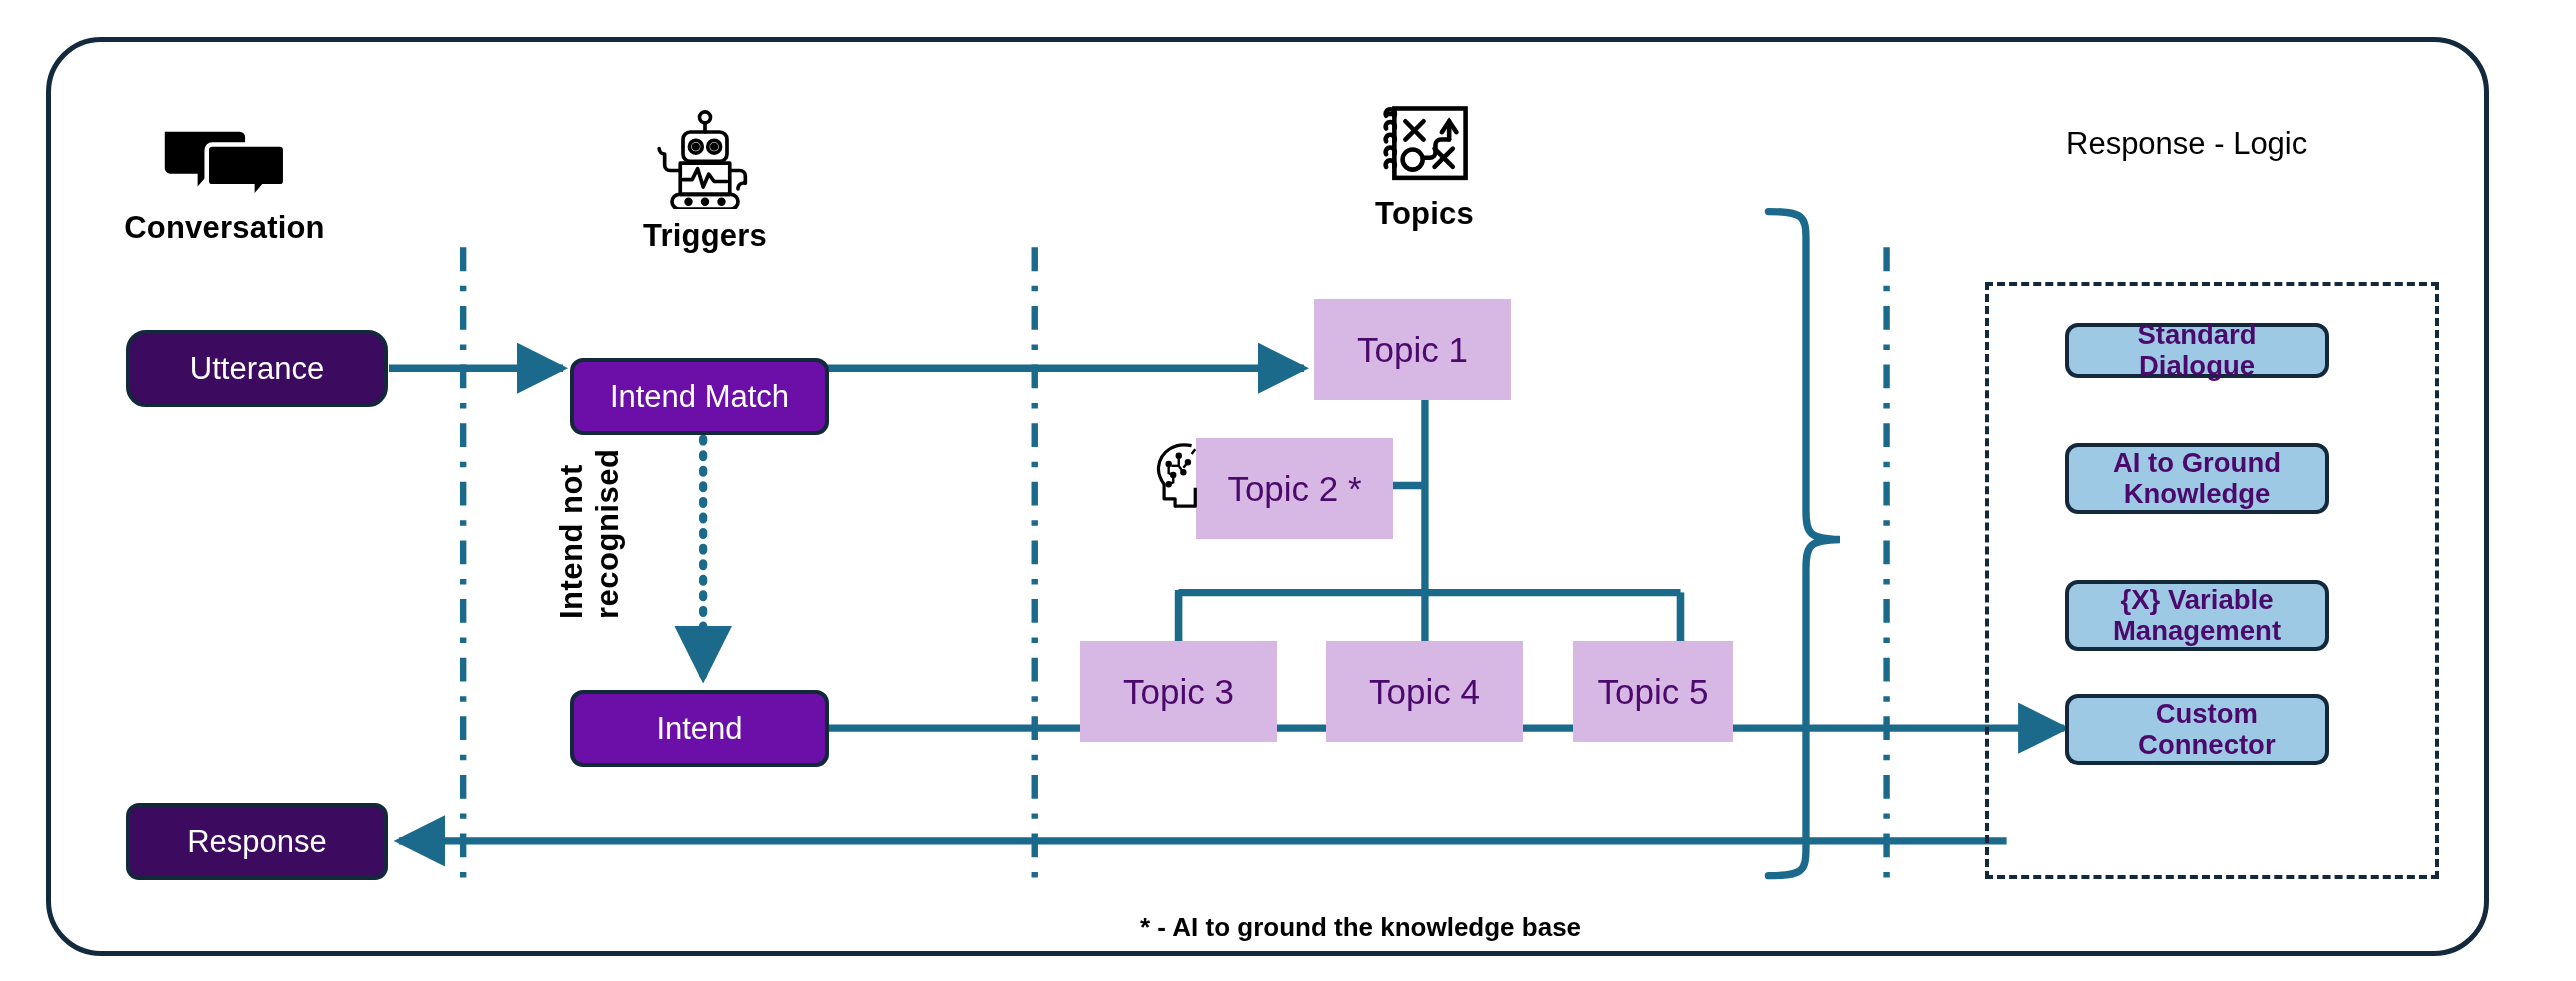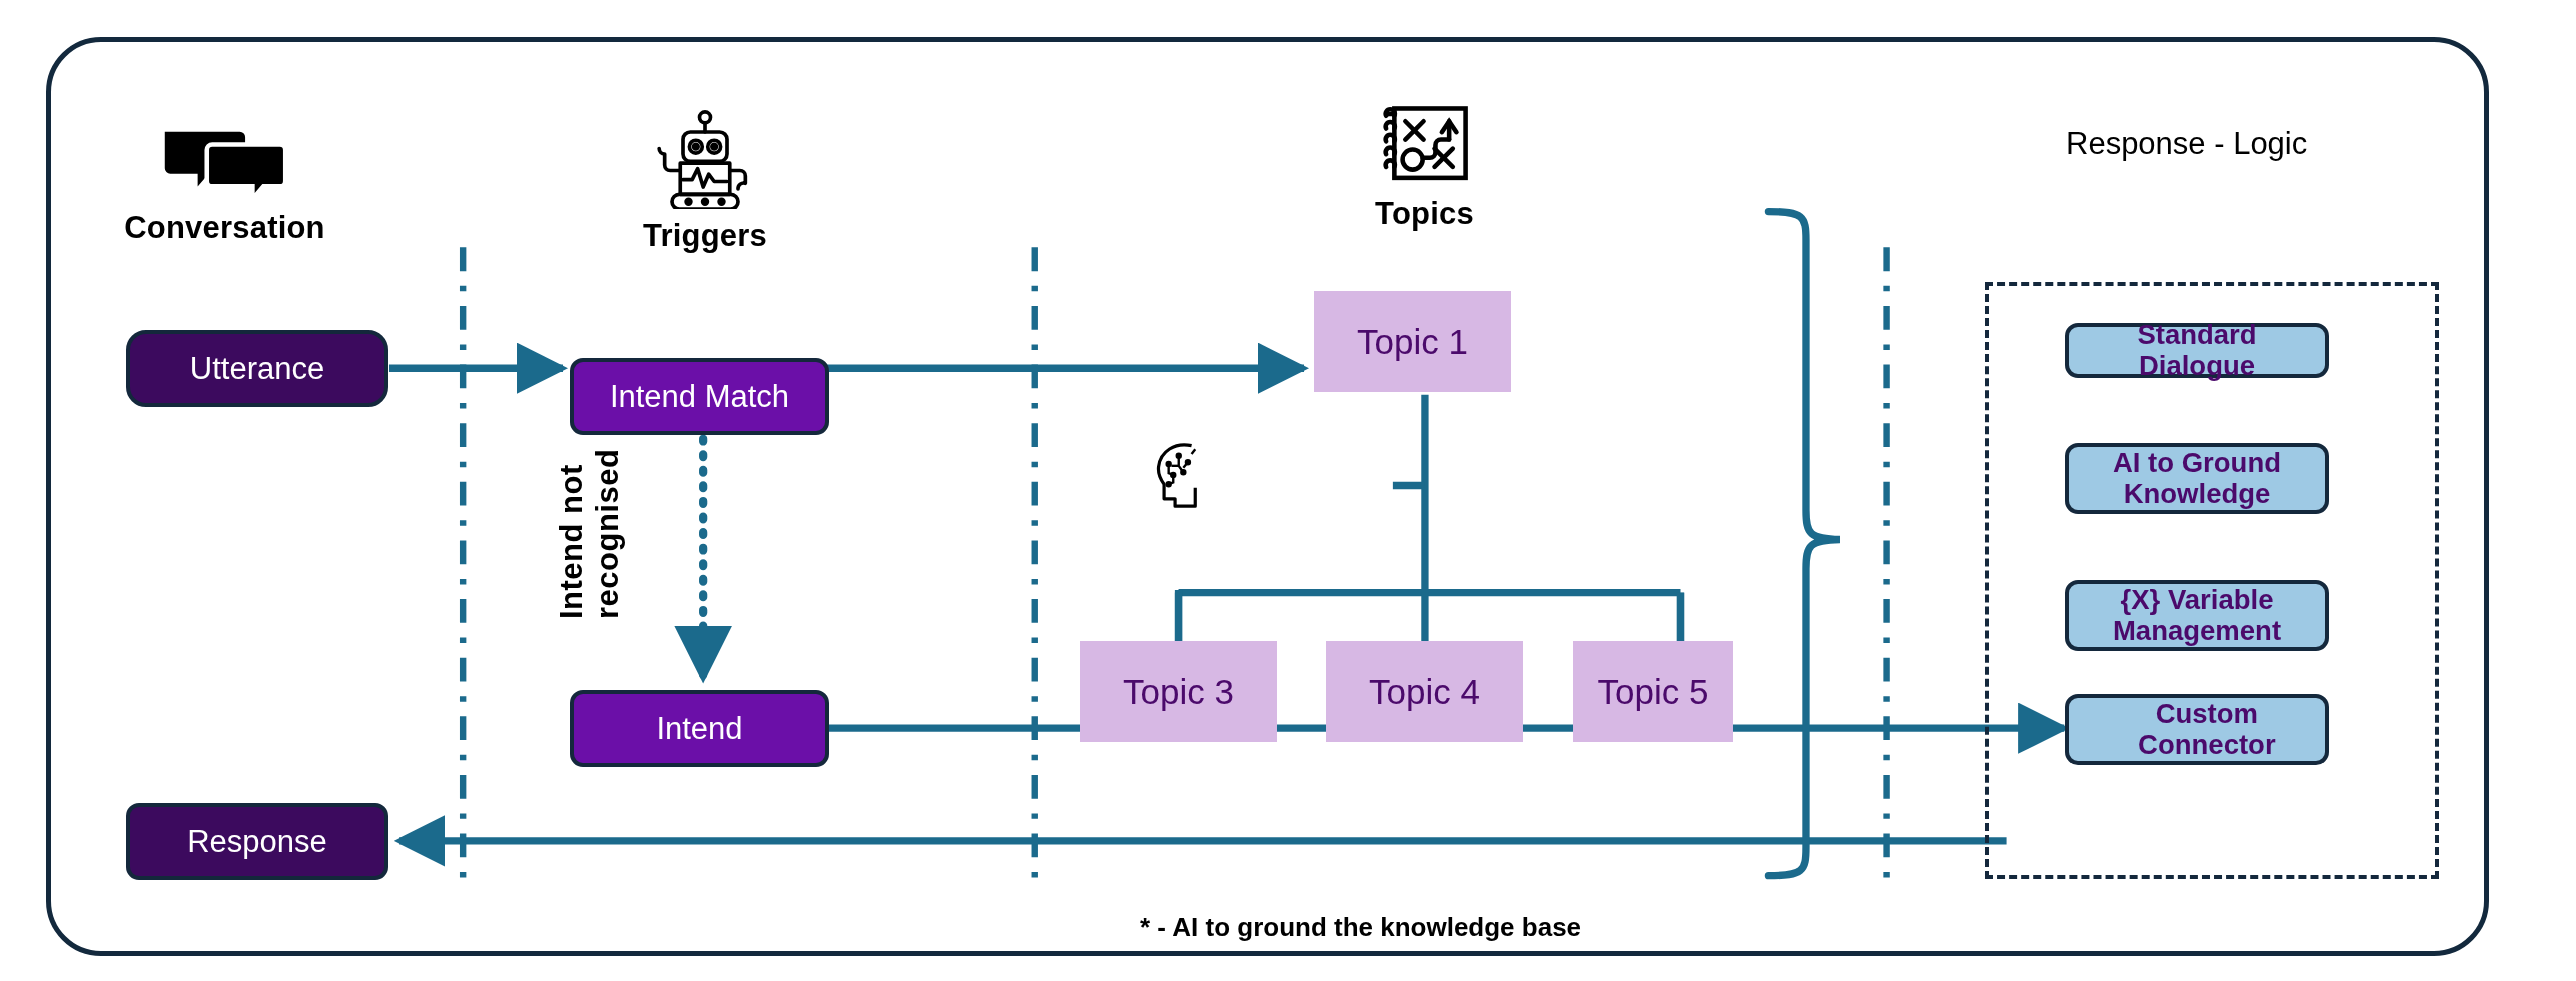--- a/index.html
+++ b/index.html
@@ -275,22 +275,23 @@
   <div class="pill dark" style="left:126px; top:330px; width:262px; height:77px;border-radius:20px;">Utterance</div>
 
   <div class="pill bright" style="left:570px; top:330px; width:259px; height:77px;margin-top:28px;">Intend Match</div>
 
   <div class="pill bright" style="left:570px; top:690px; width:259px; height:77px;">Intend</div>
 
   <div class="pill dark" style="left:126px; top:803px; width:262px; height:77px;">Response</div>
 
   <div class="vert-label" style="left:554px; top:619px; width:174px; white-space:normal; text-align:left;">Intend not recognised</div>
 
-  <div class="topic" style="left:1314px; top:291px; width:197px; height:101px;">Topic 1</div>
-
+  <div class="topic" style="left:1314px; top:299px; width:197px; height:101px;">Topic 1</div>
+
+  <div class="topic" style="left:1196px; top:438px; width:197px; height:101px;">Topic 2 *</div>
 
   <span class="ai-head" style="left:1153px; top:442px;">
     <svg width="57" height="66" viewBox="0 0 62 72" xmlns="http://www.w3.org/2000/svg">
       <path d="M42 4 C24 0 8 10 6 27 C5 36 9 42 12 46 L12 62 L24 62 L24 70 L46 70 L46 50" fill="#ffffff" stroke="#000000" stroke-width="3.5" stroke-linejoin="round"></path>
       <g stroke="#000000" stroke-width="2.6" fill="#000000">
         <circle cx="17" cy="24" r="2.2"></circle>
         <circle cx="28" cy="15" r="2.2"></circle>
         <circle cx="38" cy="22" r="2.2"></circle>
         <circle cx="22" cy="36" r="2.2"></circle>
         <circle cx="33" cy="33" r="2.2"></circle>

